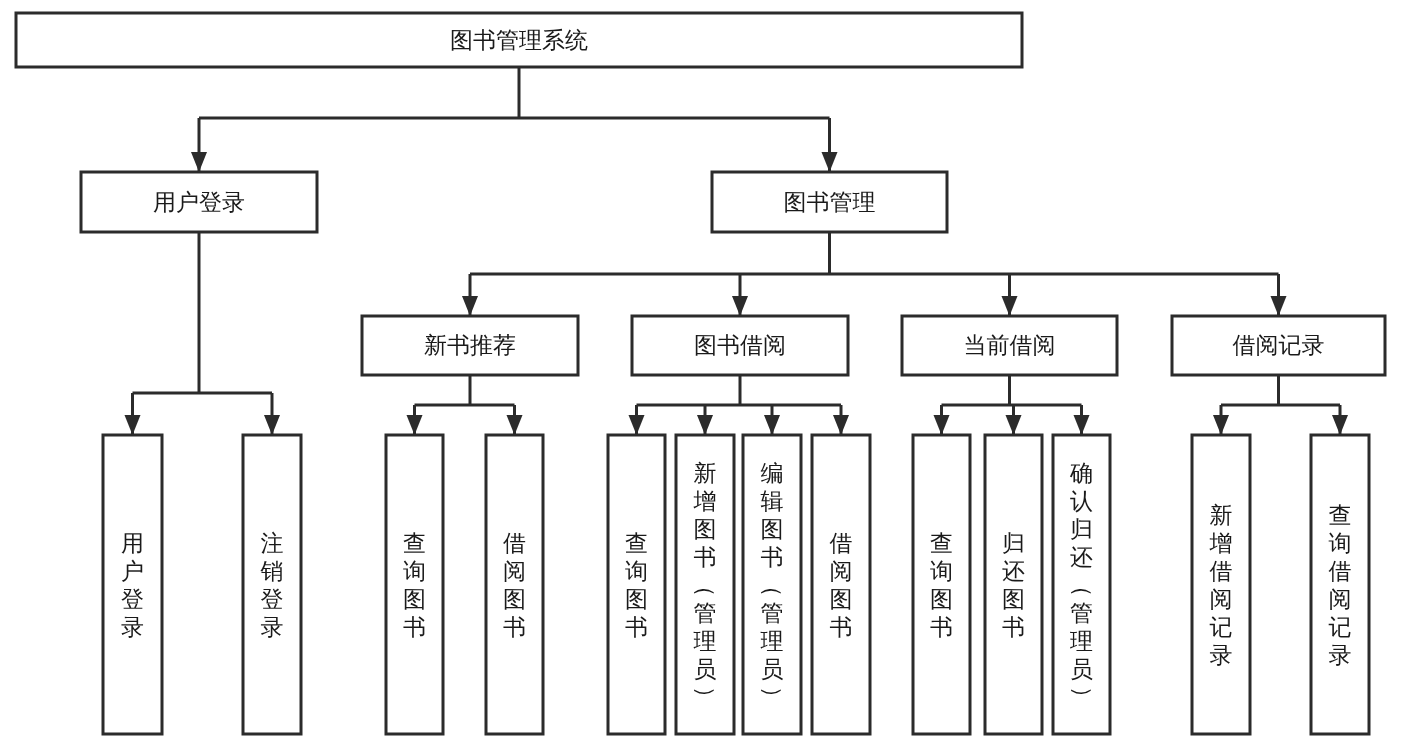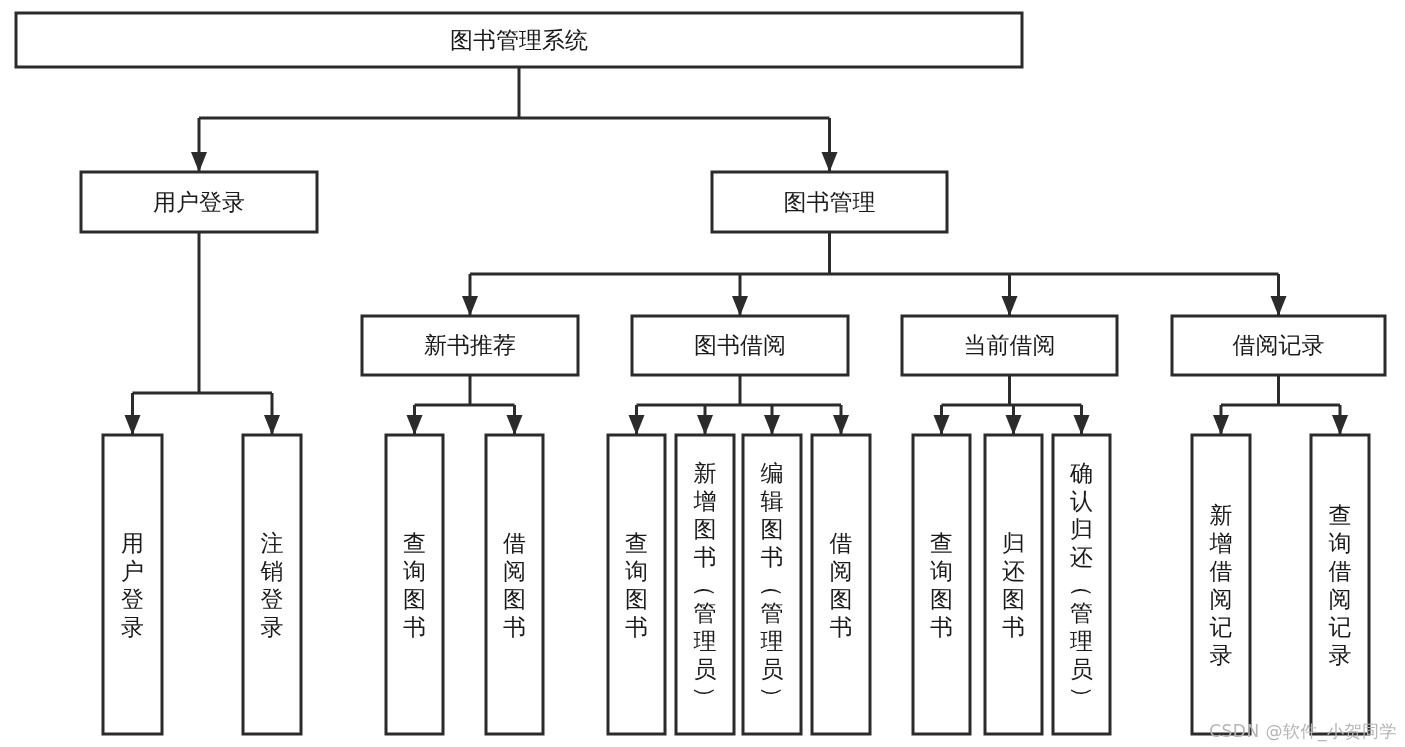--- a/index.html
+++ b/index.html
@@ -247,14 +247,13 @@
           <text x="1340" y="550.5" class="node-label-v">询</text>
           <text x="1340" y="578.5" class="node-label-v">借</text>
           <text x="1340" y="606.5" class="node-label-v">阅</text>
           <text x="1340" y="634.5" class="node-label-v">记</text>
           <text x="1340" y="662.5" class="node-label-v">录</text>
         </g>
         <text x="519" y="41" class="node-label-h">图书管理系统</text>
       </g>
   </svg>
 
-  <div class="watermark">CSDN @软件_小贺同学</div>
 </div>
 
 </body></html>

